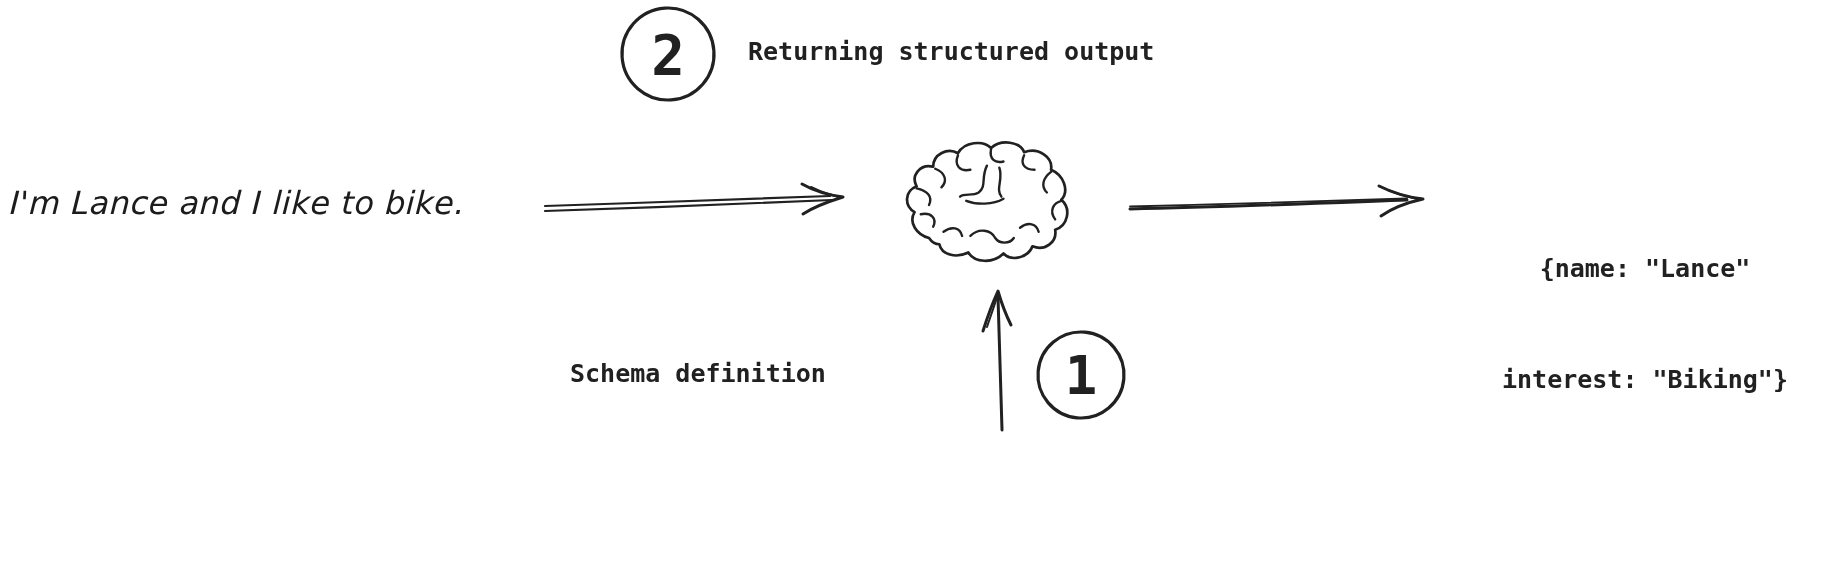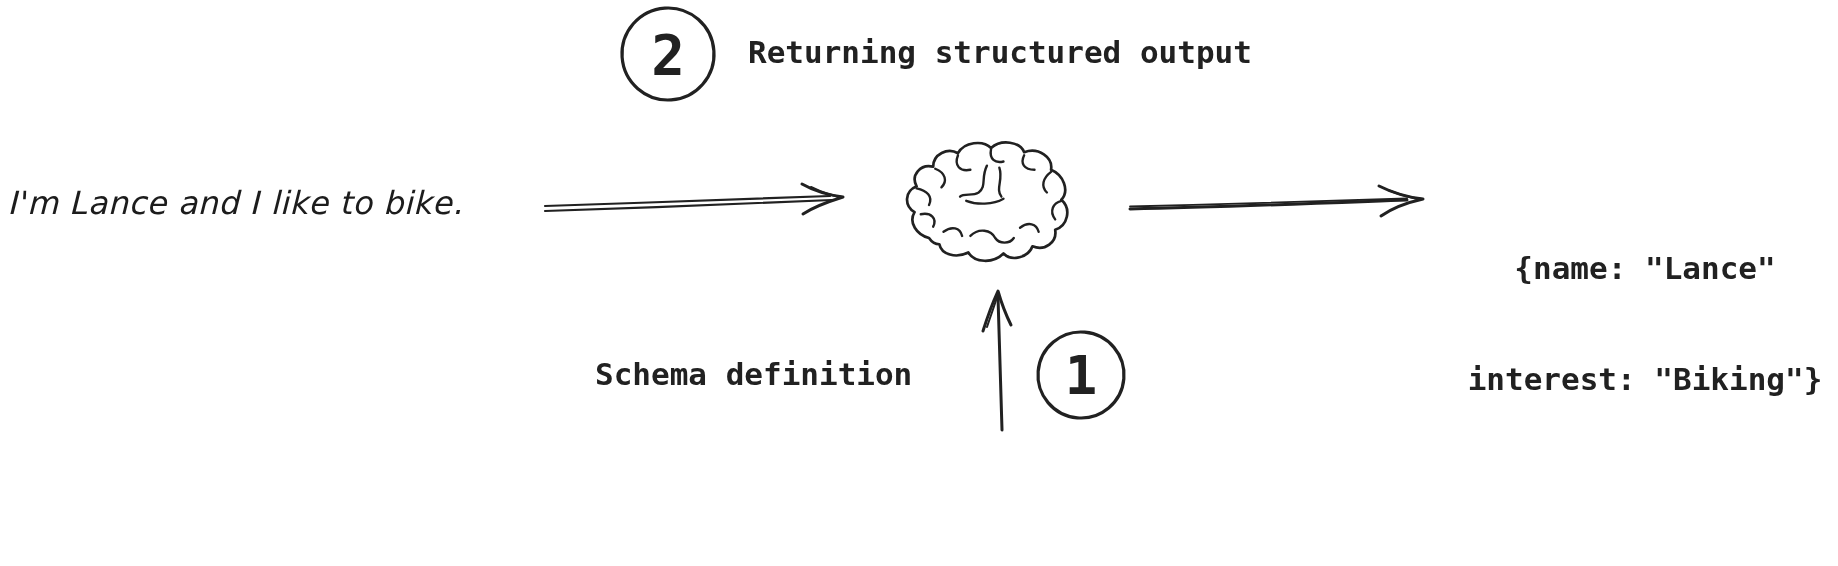--- a/index.html
+++ b/index.html
@@ -13,21 +13,21 @@
     width: 1838px;
     height: 566px;
     background: var(--background);
     overflow: hidden;
     color: var(--ink);
     font-family: "DejaVu Sans Mono", "Liberation Mono", monospace;
   }
   .mono {
     font-family: "DejaVu Sans Mono", "Liberation Mono", monospace;
     font-weight: 700;
-    font-size: 31px;
+    font-size: 25px;
     color: var(--ink);
     white-space: pre;
   }
   .handwriting {
     font-family: "DejaVu Sans", "Liberation Sans", sans-serif;
     font-style: italic;
     font-weight: 400;
     font-size: 32px;
     color: #1c1c1c;
     white-space: nowrap;
@@ -97,21 +97,21 @@
     <path class="stroke" stroke-width="1.8" d="M5 28.5 C 100 26.5, 200 22.5, 282 20.5"></path>
     <path class="stroke" stroke-width="3" d="M254 8 C 268 15, 280 19, 298 21 C 280 25, 266 31, 256 38"></path>
     <path class="stroke" stroke-width="2" d="M263 12 C 275 17, 287 20, 297 21"></path>
   </svg>
 
   <div class="abs mono code-block" style="left:1450px; top:176px; width:390px;">
     <div>{name: "Lance"</div>
     <div>interest: "Biking"}</div>
   </div>
 
-  <div class="abs mono" style="left:595px; top:356px; line-height:36px;">Schema definition</div>
+  <div class="abs mono" style="left:570px; top:356px; line-height:36px;">Schema definition</div>
 
   <svg class="abs" style="left:975px; top:285px;" width="52" height="150" viewBox="0 0 52 150">
     <path class="stroke" stroke-width="3" d="M27 145 C 26 100, 24 55, 23 12"></path>
     <path class="stroke" stroke-width="3" d="M8 46 C 13 30, 18 17, 23 6 C 27 20, 31 30, 36 40"></path>
     <path class="stroke" stroke-width="2" d="M12 42 C 16 30, 20 19, 23 9"></path>
   </svg>
 
   <svg class="abs" style="left:1034px; top:328px;" width="94" height="94" viewBox="0 0 94 94">
     <circle class="stroke" cx="47" cy="47" r="43" stroke-width="3.2" transform="rotate(5 47 47)"></circle>
     <text class="badge-num" x="47" y="66" font-size="54" text-anchor="middle">1</text>

